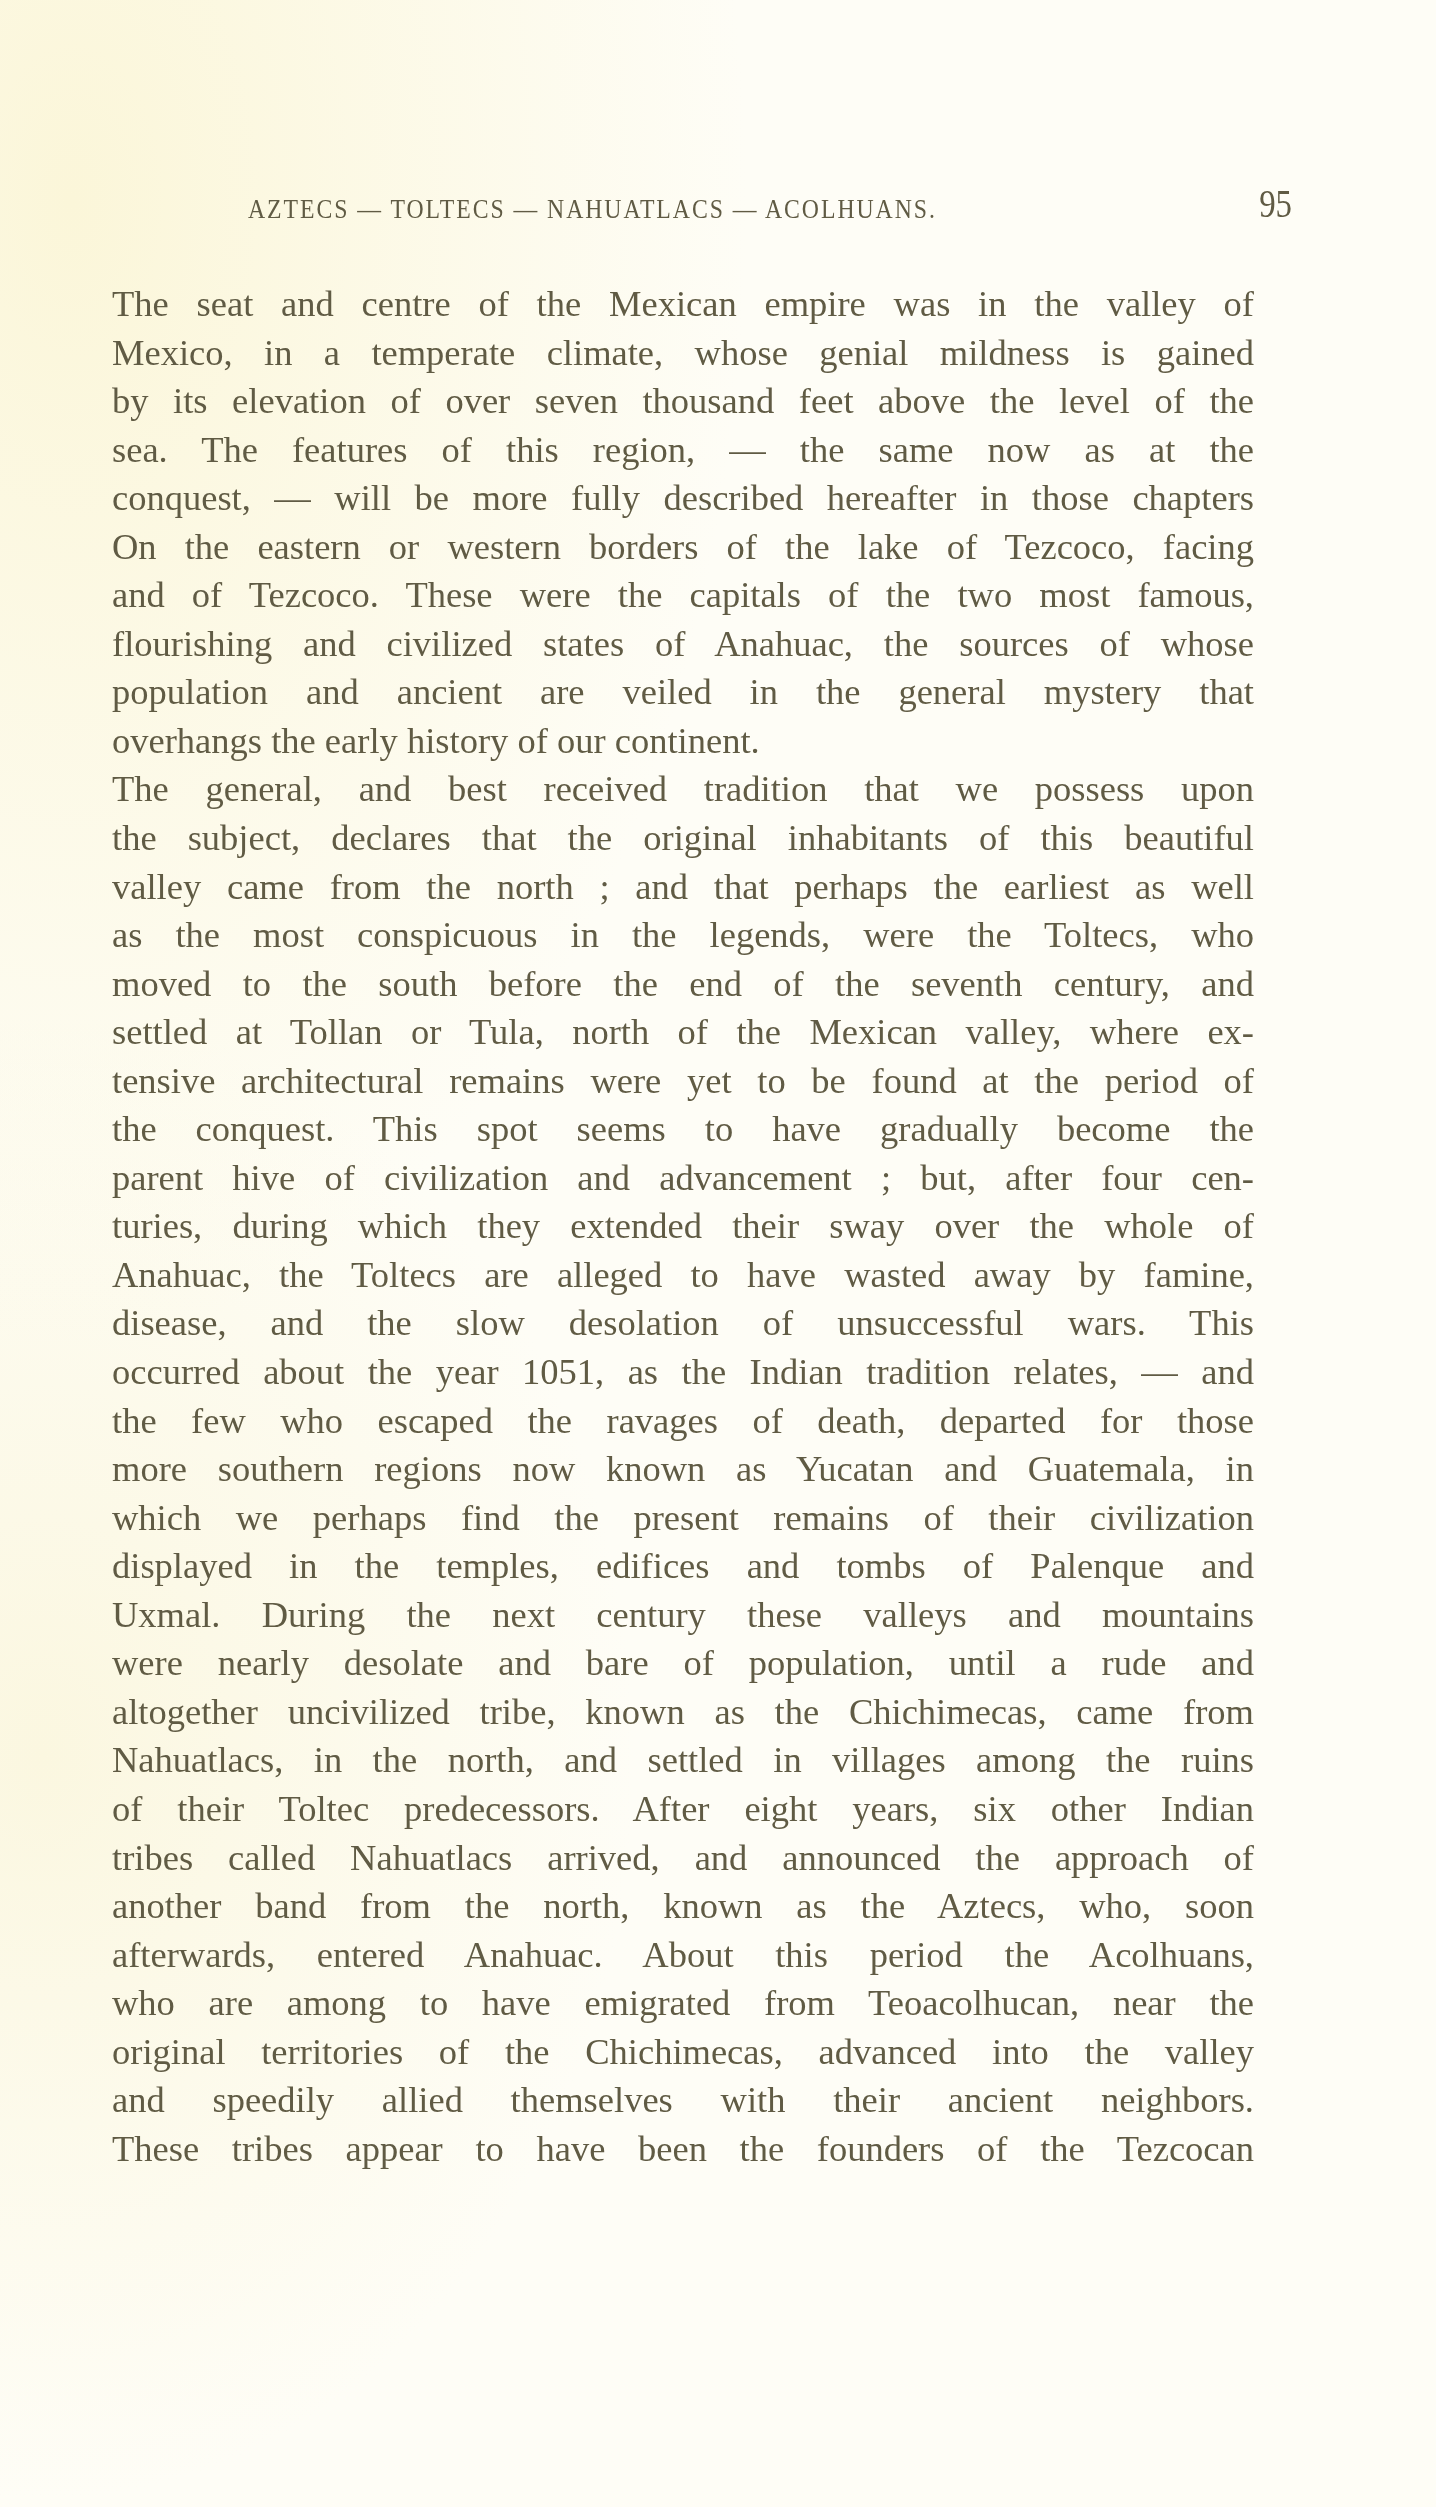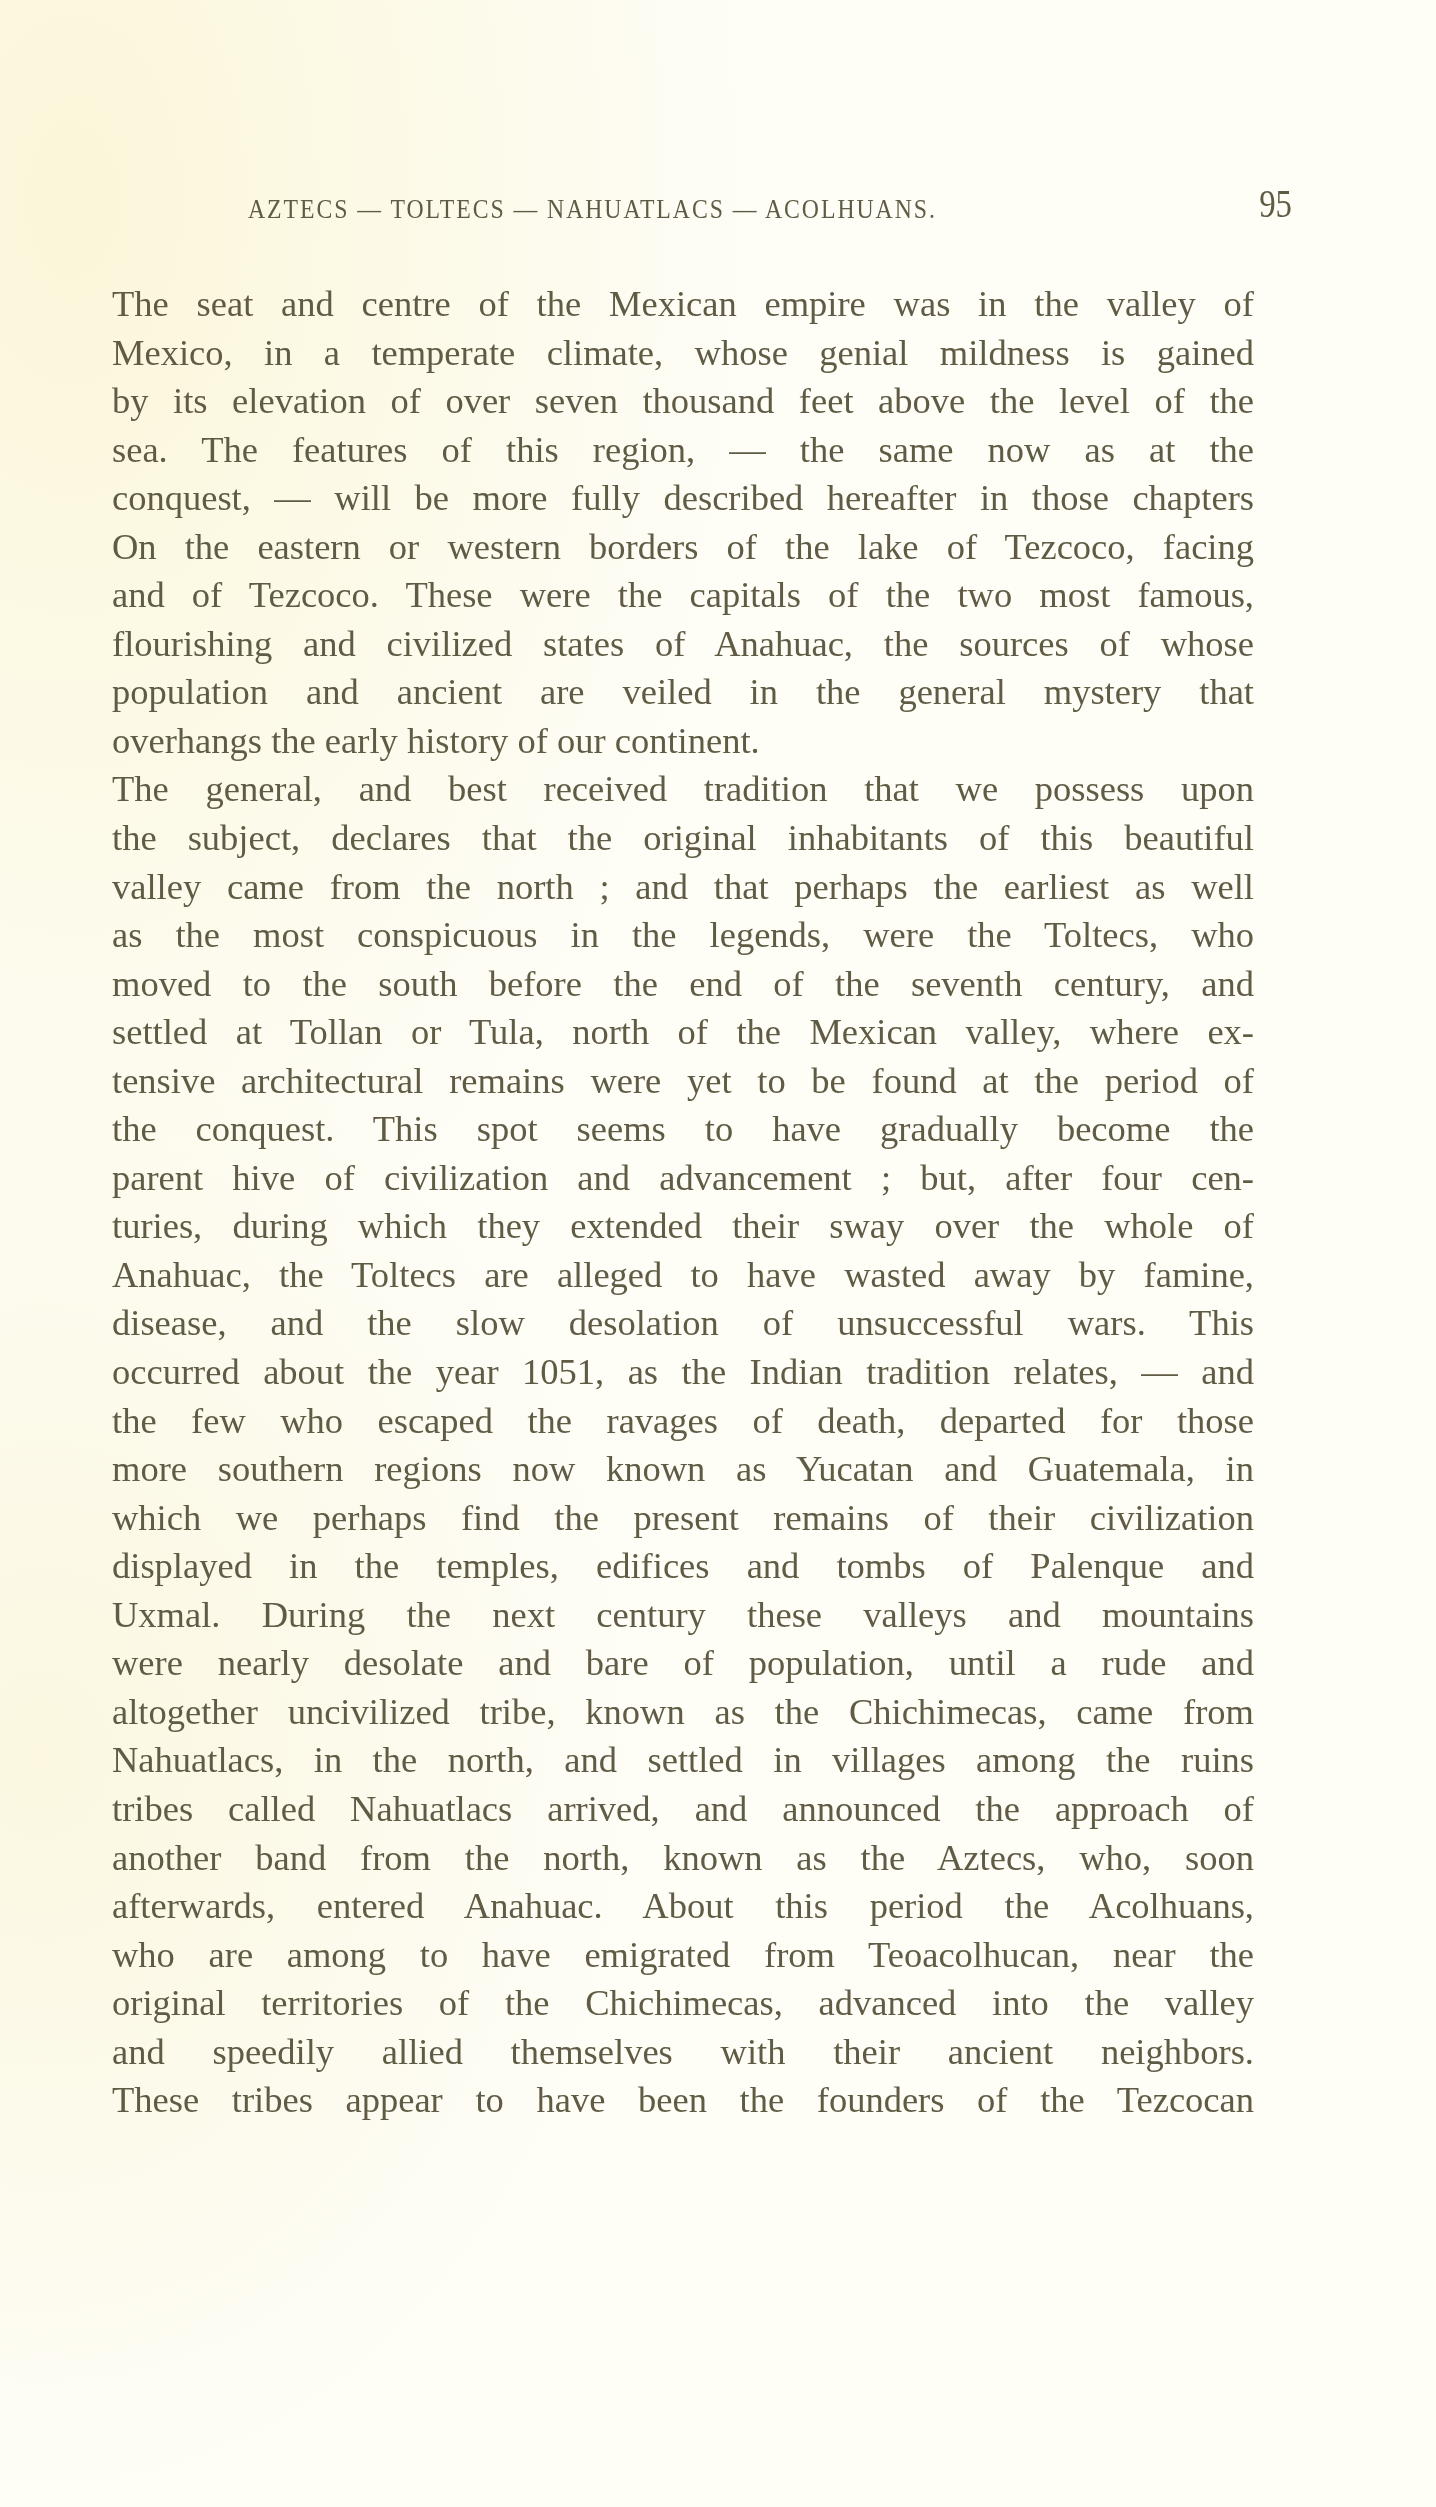--- a/index.html
+++ b/index.html
@@ -117,20 +117,21 @@
       <span class="line">disease, and the slow desolation of unsuccessful wars.  This</span>
       <span class="line">occurred about the year 1051, as the Indian tradition relates, — and</span>
       <span class="line">the few who escaped the ravages of death, departed for those</span>
       <span class="line">more southern regions now known as Yucatan and Guatemala, in</span>
       <span class="line">which we perhaps find the present remains of their civilization</span>
       <span class="line">displayed in the temples, edifices and tombs of Palenque and</span>
       <span class="line">Uxmal.  During the next century these valleys and mountains</span>
       <span class="line">were nearly desolate and bare of population, until a rude and</span>
       <span class="line">altogether uncivilized tribe, known as the Chichimecas, came from</span>
       <span class="line">Nahuatlacs, in the north, and settled in villages among the ruins</span>
+      <span class="line">of their Toltec predecessors.  After eight years, six other Indian</span>
       <span class="line">tribes called Nahuatlacs arrived, and announced the approach of</span>
       <span class="line">another band from the north, known as the Aztecs, who, soon</span>
       <span class="line">afterwards, entered Anahuac.  About this period the Acolhuans,</span>
       <span class="line">who are among to have emigrated from Teoacolhucan, near the</span>
       <span class="line">original territories of the Chichimecas, advanced into the valley</span>
       <span class="line">and speedily allied themselves with their ancient neighbors.</span>
       <span class="line">These tribes appear to have been the founders of the Tezcocan</span>
     </div>
   </div>
 </div>

